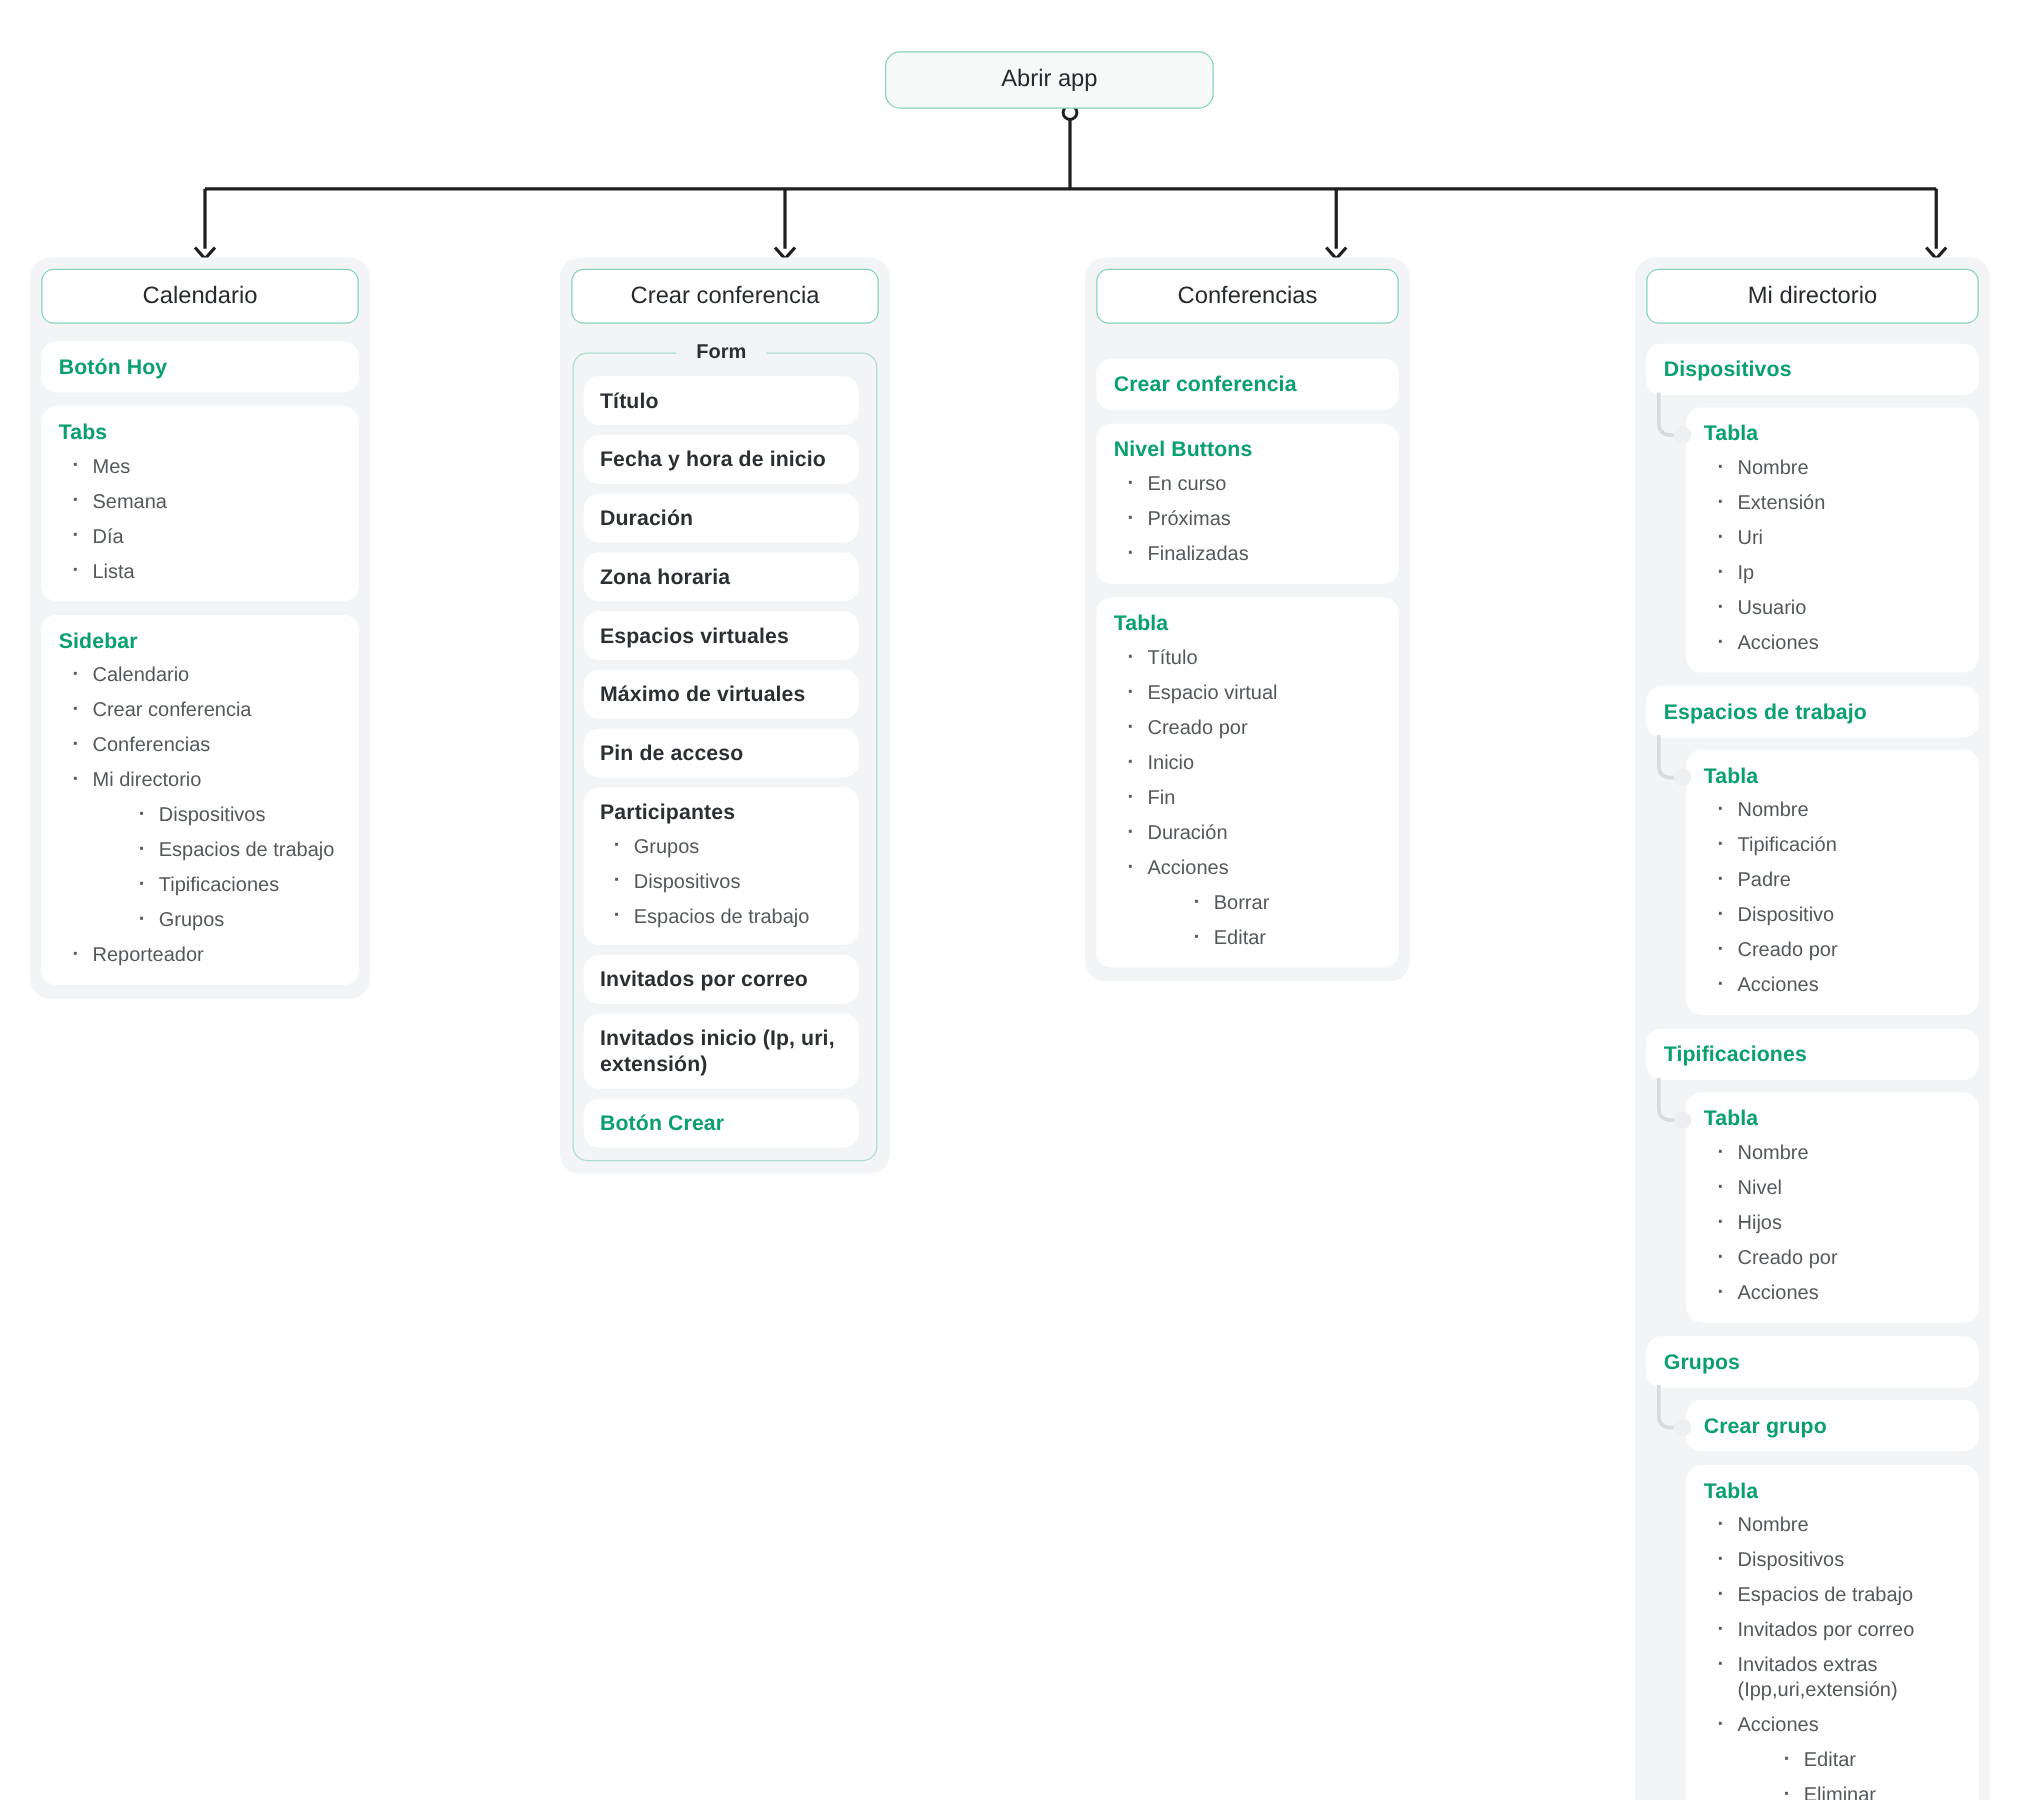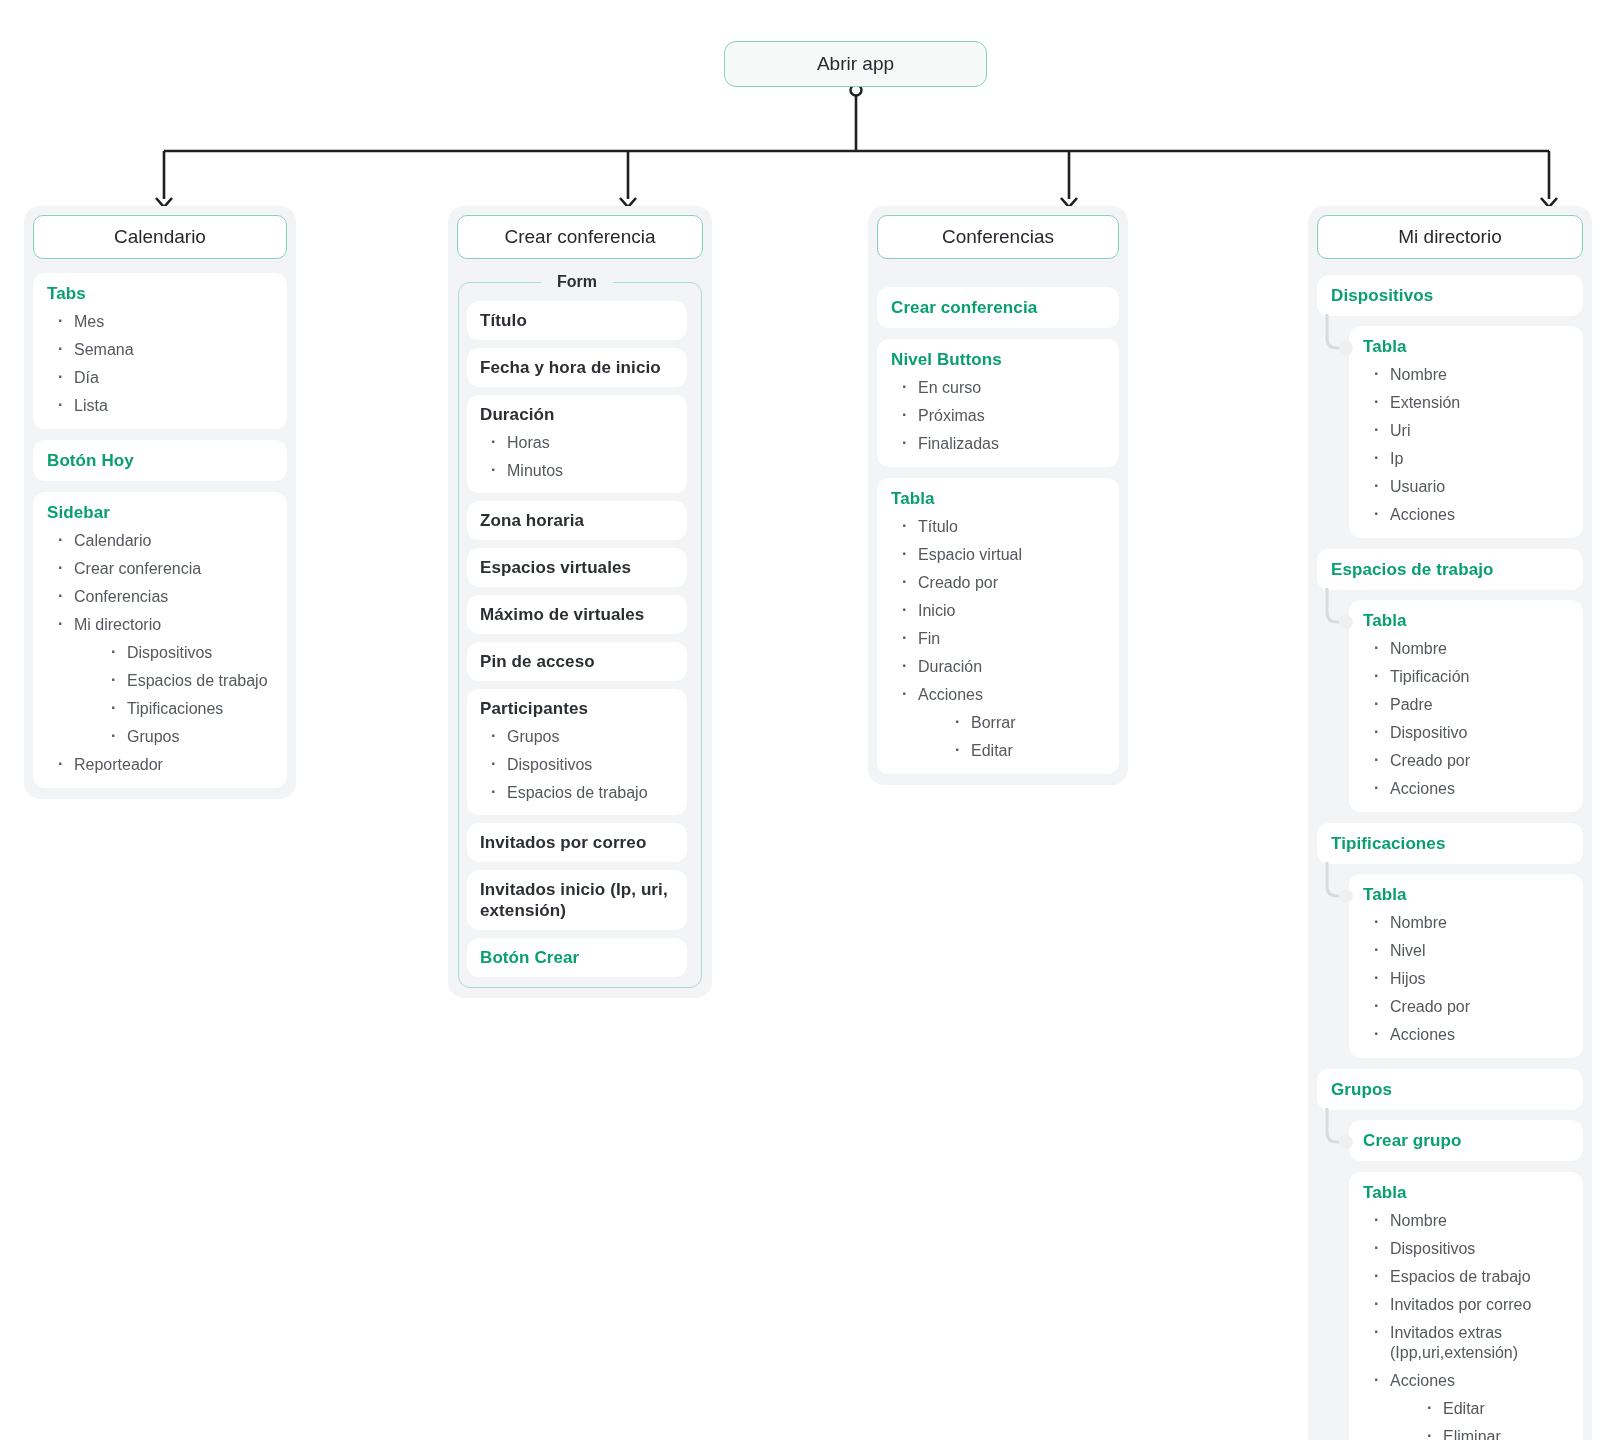--- a/index.html
+++ b/index.html
@@ -3,21 +3,21 @@
 <meta charset="utf-8">
 <style>
   html,body{margin:0;padding:0;}
   body{
     width:1615px;height:1440px;position:relative;background:#ffffff;
     font-family:"Liberation Sans", sans-serif;
     -webkit-font-smoothing:antialiased;
   }
   
   .root-node{
-    position:absolute;left:724px;top:41px;width:263px;height:46px;
+    position:absolute;left:708px;top:41px;width:263px;height:46px;
     background:#f7f9f9;border:1.5px solid #86d2b8;border-radius:12px;
     display:flex;align-items:center;justify-content:center;
     font-size:19px;color:#26292d;box-sizing:border-box;
   }
   
   .connectors{position:absolute;left:0;top:0;}
   
   .column{
     position:absolute;top:206px;background:#f3f4f6;border-radius:16px;
     padding:9px;box-sizing:border-box;
@@ -86,31 +86,31 @@
 <div class="root-node">
   <span>Abrir app</span>
 </div>
 
 <div class="column" id="col-calendario">
   <div class="col-header">
     <span>Calendario</span>
   </div>
 
   <div class="card">
+    <div class="label green">Botón Hoy</div>
+  </div>
+
+  <div class="card">
     <div class="label green">Tabs</div>
     <ul class="blist">
       <li>Mes</li>
       <li>Semana</li>
       <li>Día</li>
       <li>Lista</li>
     </ul>
-  </div>
-
-  <div class="card">
-    <div class="label green">Botón Hoy</div>
   </div>
 
   <div class="card">
     <div class="label green">Sidebar</div>
     <ul class="blist">
       <li>Calendario</li>
       <li>Crear conferencia</li>
       <li>Conferencias</li>
       <li>
         <span>Mi directorio</span>
@@ -138,24 +138,20 @@
     <div class="card">
       <div class="label dark">Título</div>
     </div>
 
     <div class="card">
       <div class="label dark">Fecha y hora de inicio</div>
     </div>
 
     <div class="card">
       <div class="label dark">Duración</div>
-      <ul class="blist">
-        <li>Horas</li>
-        <li>Minutos</li>
-      </ul>
     </div>
 
     <div class="card">
       <div class="label dark">Zona horaria</div>
     </div>
 
     <div class="card">
       <div class="label dark">Espacios virtuales</div>
     </div>
 

